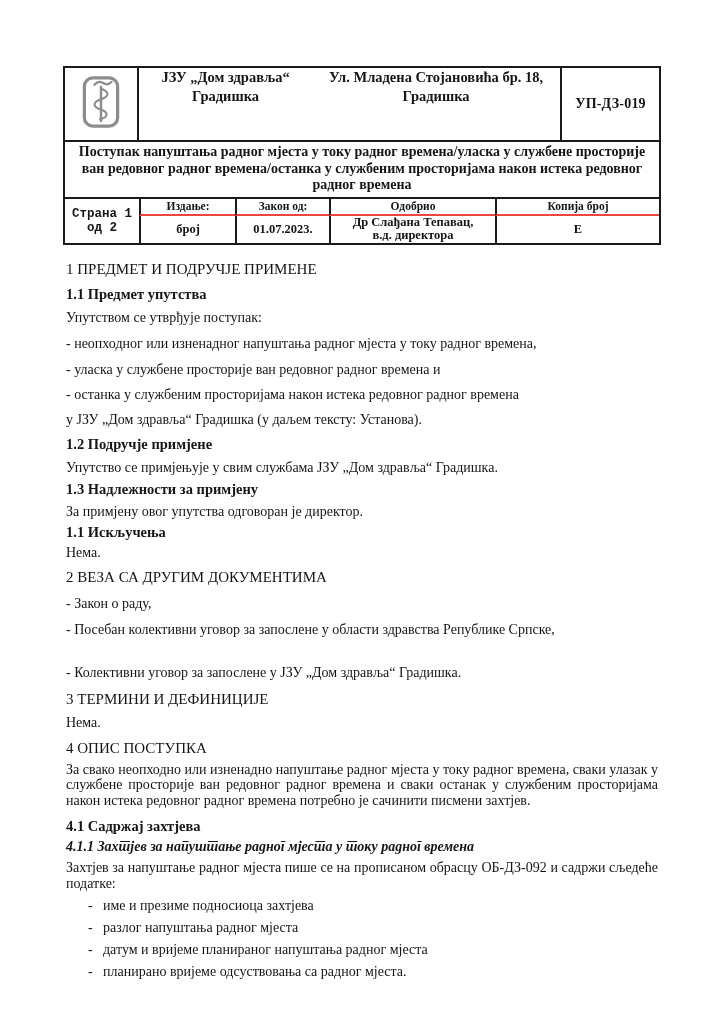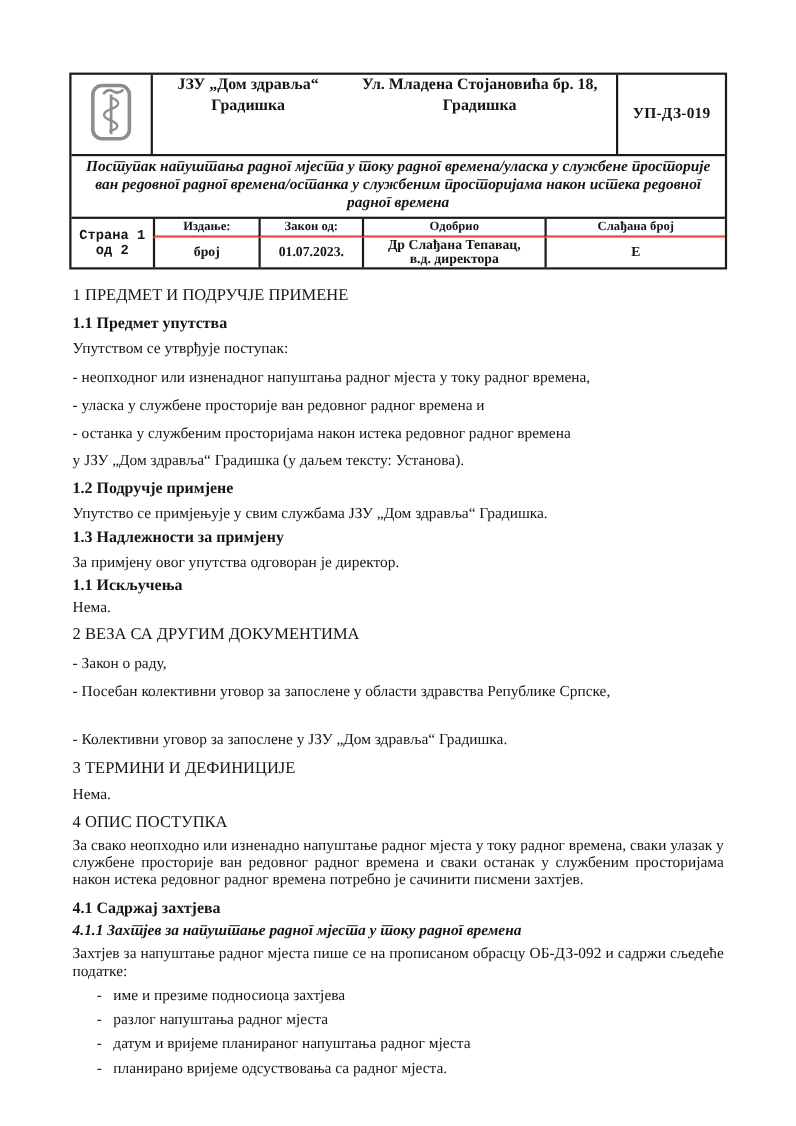--- a/index.html
+++ b/index.html
@@ -48,21 +48,20 @@
     display: flex; align-items: center; justify-content: center;
     font-weight: bold;
     font-size: 14px;
     box-sizing: border-box;
     letter-spacing: 0.2px;
   }
   .row-title {
     border-bottom: 2px solid #1a1a1a;
     text-align: center;
     font-weight: bold;
-    font-style: italic;
     font-size: 14px;
     line-height: 16.5px;
     padding: 2px 6px 3px 6px;
   }
   .meta-grid {
     display: grid;
     grid-template-columns: 74px 96px 94px 166px 1fr;
   }
   .meta-grid > div {
     box-sizing: border-box;
@@ -136,21 +135,21 @@
       <div class="cell-code">УП-ДЗ-019</div>
     </div>
 
     <div class="row-title">Поступак напуштања радног мјеста у току радног времена/уласка у службене просторије ван редовног радног времена/останка у службеним просторијама након истека редовног радног времена</div>
 
     <div class="meta-grid">
       <div class="m-strana">Страна 1 од 2</div>
       <div class="m-h">Издање:</div>
       <div class="m-h">Закон од:</div>
       <div class="m-h">Одобрио</div>
-      <div class="m-h">Слађана број</div>
+      <div class="m-h">Копија број</div>
       <div class="m-v">број</div>
       <div class="m-v">01.07.2023.</div>
       <div class="m-v">
         <div>Др Слађана Тепавац,</div>
         <div>в.д. директора</div>
       </div>
       <div class="m-v">Е</div>
     </div>
   </div>
 

